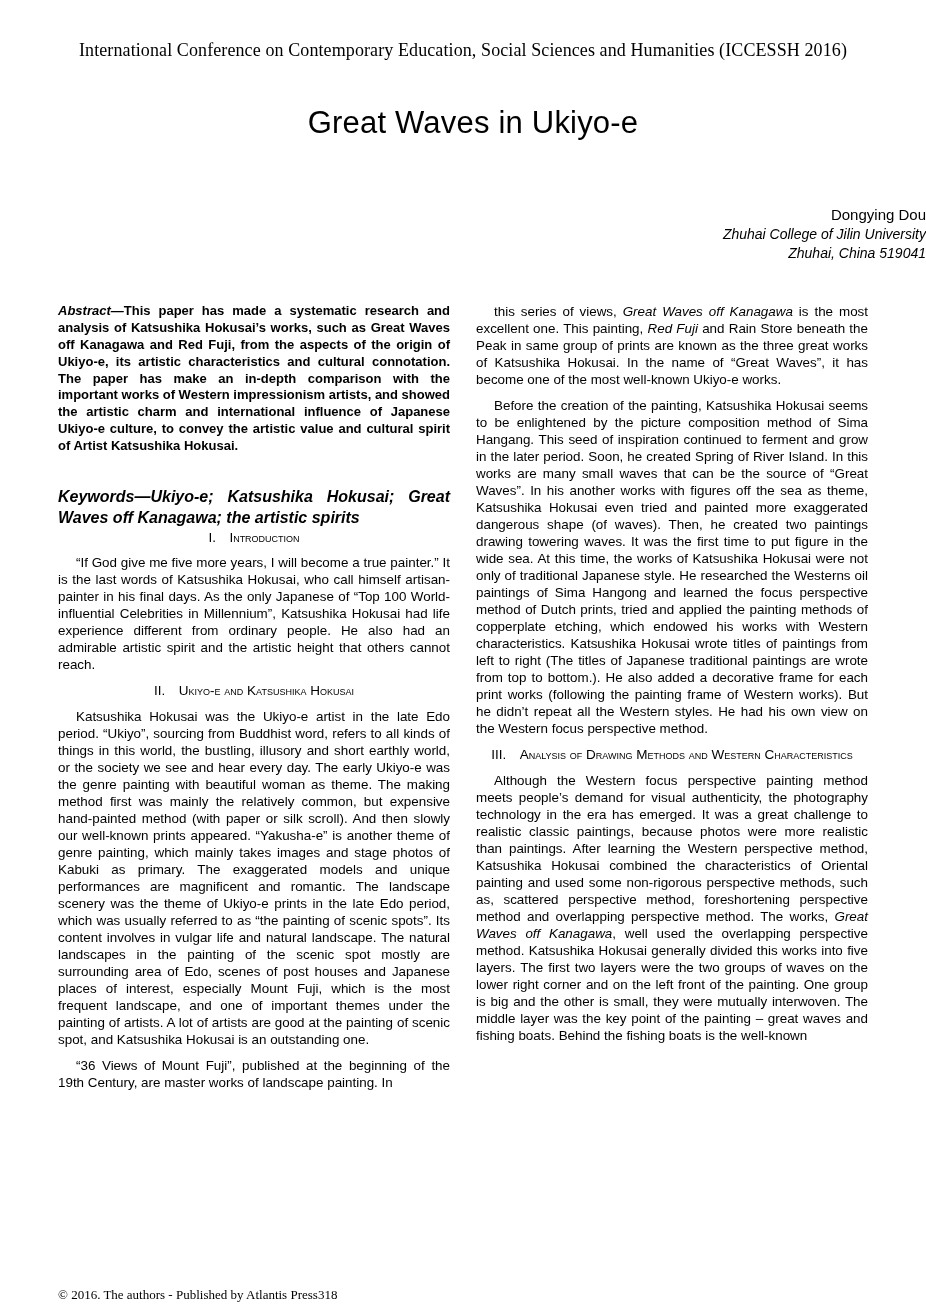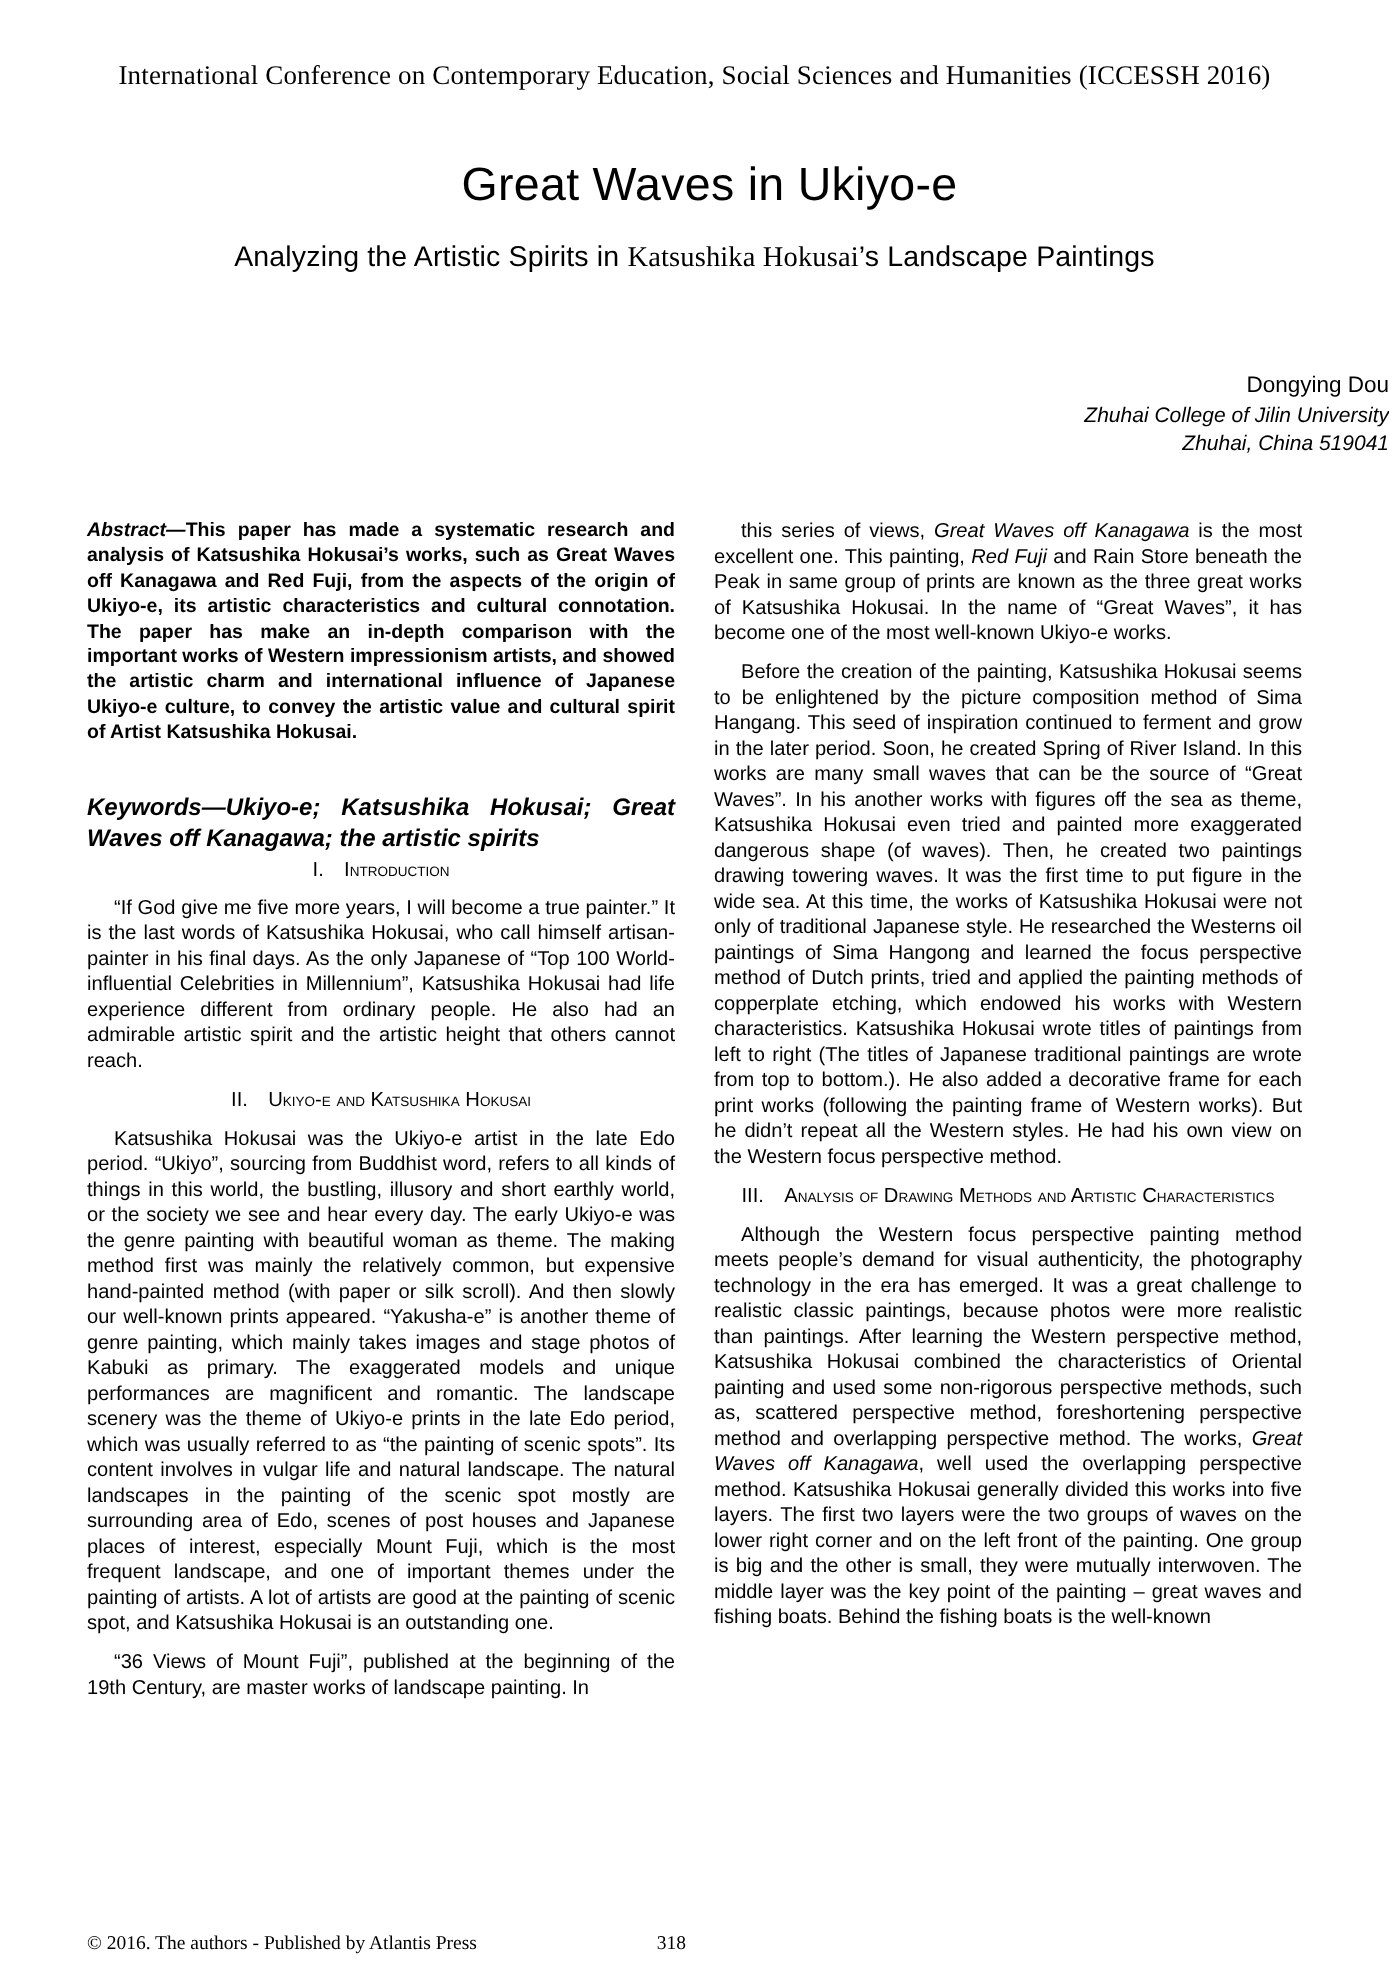--- a/index.html
+++ b/index.html
@@ -111,35 +111,31 @@
     right: 58px;
     font-family: "Liberation Serif", serif;
     font-size: 13px;
   }
   .footer-inner {
     display: flex;
     align-items: baseline;
   }
   .copyright { flex: 0 0 auto; }
   .page-num {
-    margin-left: 120px;
   }
 </style>
 </head>
 <body>
 
 <div class="page">
 
   <div class="conf-header">International Conference on Contemporary Education, Social Sciences and Humanities (ICCESSH 2016)</div>
 
   <div class="title">Great Waves in Ukiyo-e</div>
 
-  <div class="subtitle">
-    <span>Analyzing the Artistic Spirits in </span><span class="serifbit">Katsushika Hokusai</span><span>’s Landscape Paintings</span>
-  </div>
 
   <div class="authors">
     <div class="author-name">Dongying Dou</div>
     <div class="affil">Zhuhai College of Jilin University</div>
     <div class="affil">Zhuhai, China 519041</div>
   </div>
 
   <div class="columns">
 
     <div class="col">
@@ -162,21 +158,21 @@
       <p class="body-par">“36 Views of Mount Fuji”, published at the beginning of the 19th Century, are master works of landscape painting. In</p>
 
     </div>
 
     <div class="col">
 
       <p class="body-par"><span>this series of views, </span><span class="it">Great Waves off Kanagawa</span><span> is the most excellent one. This painting, </span><span class="it">Red Fuji</span><span> and Rain Store beneath the Peak in same group of prints are known as the three great works of Katsushika Hokusai. In the name of “Great Waves”, it has become one of the most well-known Ukiyo-e works.</span></p>
 
       <p class="body-par">Before the creation of the painting, Katsushika Hokusai seems to be enlightened by the picture composition method of Sima Hangang. This seed of inspiration continued to ferment and grow in the later period. Soon, he created Spring of River Island. In this works are many small waves that can be the source of “Great Waves”. In his another works with figures off the sea as theme, Katsushika Hokusai even tried and painted more exaggerated dangerous shape (of waves). Then, he created two paintings drawing towering waves. It was the first time to put figure in the wide sea. At this time, the works of Katsushika Hokusai were not only of traditional Japanese style. He researched the Westerns oil paintings of Sima Hangong and learned the focus perspective method of Dutch prints, tried and applied the painting methods of copperplate etching, which endowed his works with Western characteristics. Katsushika Hokusai wrote titles of paintings from left to right (The titles of Japanese traditional paintings are wrote from top to bottom.). He also added a decorative frame for each print works (following the painting frame of Western works). But he didn’t repeat all the Western styles. He had his own view on the Western focus perspective method.</p>
 
-      <div class="sec-head">III. Analysis of Drawing Methods and Artistic Characteristics</div>
+      <div class="sec-head">III. Analysis of Drawing Methods and Western Characteristics</div>
 
       <p class="body-par"><span>Although the Western focus perspective painting method meets people’s demand for visual authenticity, the photography technology in the era has emerged. It was a great challenge to realistic classic paintings, because photos were more realistic than paintings. After learning the Western perspective method, Katsushika Hokusai combined the characteristics of Oriental painting and used some non-rigorous perspective methods, such as, scattered perspective method, foreshortening perspective method and overlapping perspective method. The works, </span><span class="it">Great Waves off Kanagawa</span><span>, well used the overlapping perspective method. Katsushika Hokusai generally divided this works into five layers. The first two layers were the two groups of waves on the lower right corner and on the left front of the painting. One group is big and the other is small, they were mutually interwoven. The middle layer was the key point of the painting – great waves and fishing boats. Behind the fishing boats is the well-known</span></p>
 
     </div>
 
   </div>
 
   <div class="footer">
     <div class="footer-inner">
       <span class="copyright">© 2016. The authors - Published by Atlantis Press</span>

